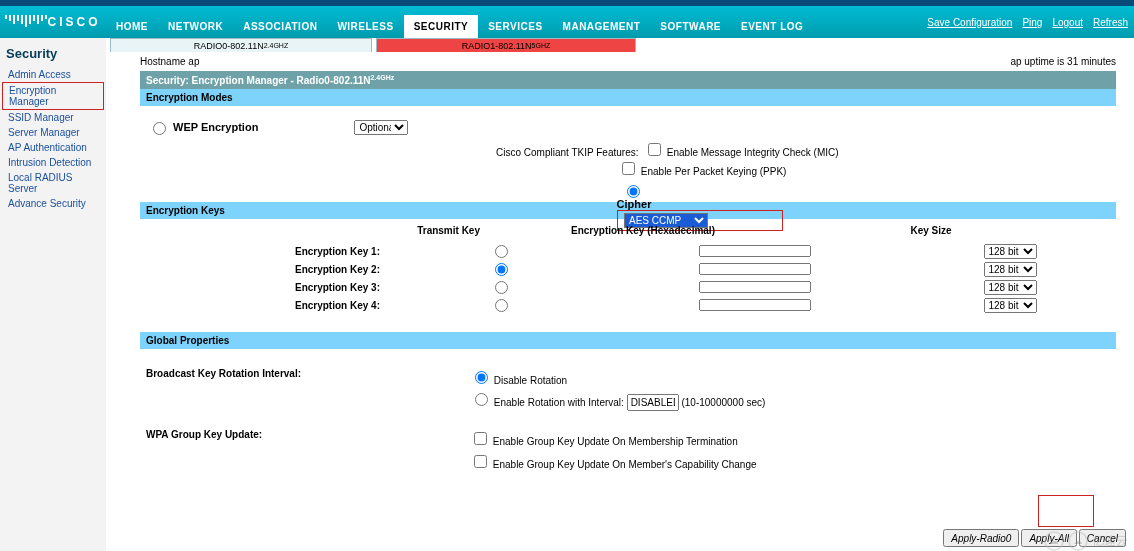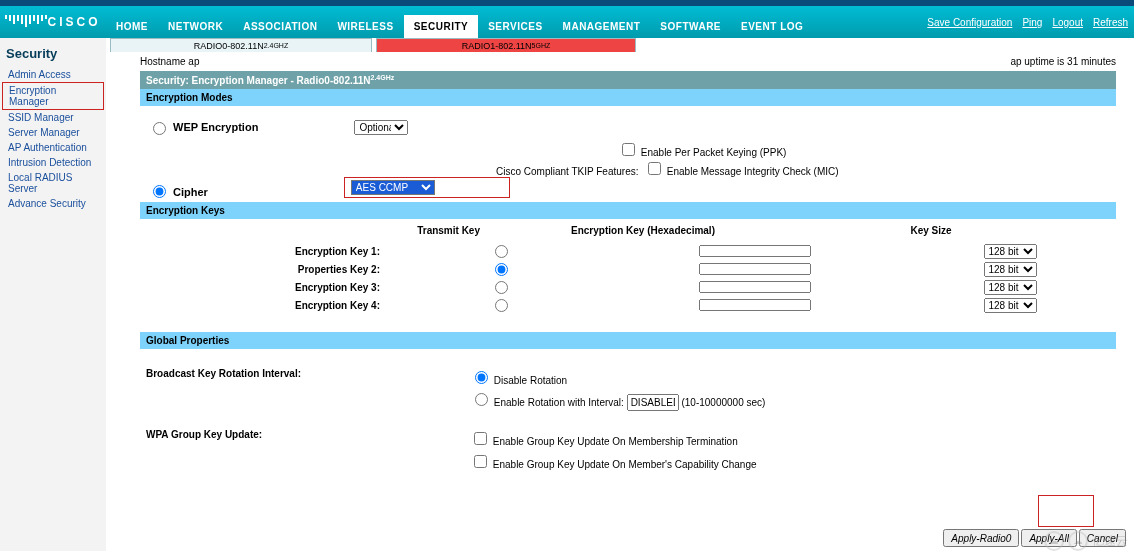--- a/index.html
+++ b/index.html
@@ -25,21 +25,21 @@
   .tabs-row { display:flex; height:14px; margin-top:0; }
   .tab { border:1px solid #9bbcc5; border-bottom:none; height:14px; font-size:9px; display:flex; align-items:center; justify-content:center; }
   .tab1 { width:262px; background:#e8f4f6; }
   .tab2 { width:260px; background:#ef4444; margin-left:4px; }
   .host-row { display:flex; justify-content:space-between; font-size:10px; padding:4px 18px 4px 30px; }
   .sec-title { background:#6fa2a8; color:#fff; font-size:10px; font-weight:bold; padding:3px 6px; margin:0 18px 0 30px; }
   .sub-bar { background:#7dd3fc; font-size:10px; font-weight:bold; padding:3px 6px; margin:0 18px 0 30px; }
   .panel { margin:0 18px 0 30px; }
   .row { display:flex; align-items:center; height:18px; }
   .indent { padding-left:8px; }
-  .cipher-row { display:flex; align-items:flex-end; height:24px; padding:4px 0 4px 8px; }
+  .cipher-row { display:flex; align-items:center; height:24px; padding:4px 0 4px 8px;flex-direction:column; }
   .cipher-select-box { border:1px solid #c22; padding:2px 6px; margin-left:136px; width:166px; display:flex; align-items:center; }
   select { font-size:10px; }
   .tkip-block { margin-left:356px; font-size:10px; }
   .keys-head { display:flex; font-weight:bold; font-size:10px; justify-content:space-between; padding:6px 60px 6px 0; }
   .keys-head .c1 { width:340px; text-align:right; }
   .keys-head .c2 { width:310px; text-align:center; }
   .keys-head .c3 { width:250px; text-align:center; }
   .key-row { display:flex; align-items:center; font-size:10px; height:18px; }
   .key-row .lab { width:260px; text-align:right; font-weight:bold; padding-right:20px; }
   .key-row .rad { width:200px; text-align:center; }
@@ -137,28 +137,28 @@
     <div class="panel">
       <div style="height:12px"></div>
       <div class="row indent">
         <input type="radio" name="encmode" style="">
         <label style="font-weight:bold;margin-left:4px">WEP Encryption</label>
         <select style="margin-left:96px;width:54px">
           <option>Optional</option>
         </select>
       </div>
       <div style="height:4px"></div>
-      <div class="tkip-block" style="margin-left:478px">
-        <input type="checkbox" style="">
-        <span>Enable Per Packet Keying (PPK)</span>
-      </div>
       <div class="tkip-block">
         <span>Cisco Compliant TKIP Features:</span>
         &nbsp;<input type="checkbox" style="">
         <span>Enable Message Integrity Check (MIC)</span>
+      </div>
+      <div class="tkip-block" style="margin-left:478px">
+        <input type="checkbox" style="">
+        <span>Enable Per Packet Keying (PPK)</span>
       </div>
       <div class="cipher-row">
         <input type="radio" name="encmode" checked="" style="">
         <label style="font-weight:bold;margin-left:4px">Cipher</label>
         <div class="cipher-select-box">
           <select style="width:84px;background:#1a5bd6;color:#fff">
             <option>AES CCMP</option>
           </select>
         </div>
       </div>
@@ -171,21 +171,21 @@
         <span class="c2">Encryption Key (Hexadecimal)</span>
         <span class="c3">Key Size</span>
       </div>
       <div class="key-row">
         <span class="lab">Encryption Key 1:</span>
         <span class="rad"><input type="radio" name="tk" style=""></span>
         <span class="hex"><input type="text" style=""></span>
         <span class="siz"><select><option>128 bit</option></select></span>
       </div>
       <div class="key-row">
-        <span class="lab">Properties Key 2:</span>
+        <span class="lab">Encryption Key 2:</span>
         <span class="rad"><input type="radio" name="tk" checked="" style=""></span>
         <span class="hex"><input type="text" style=""></span>
         <span class="siz"><select><option>128 bit</option></select></span>
       </div>
       <div class="key-row">
         <span class="lab">Encryption Key 3:</span>
         <span class="rad"><input type="radio" name="tk" style=""></span>
         <span class="hex"><input type="text" style=""></span>
         <span class="siz"><select><option>128 bit</option></select></span>
       </div>

